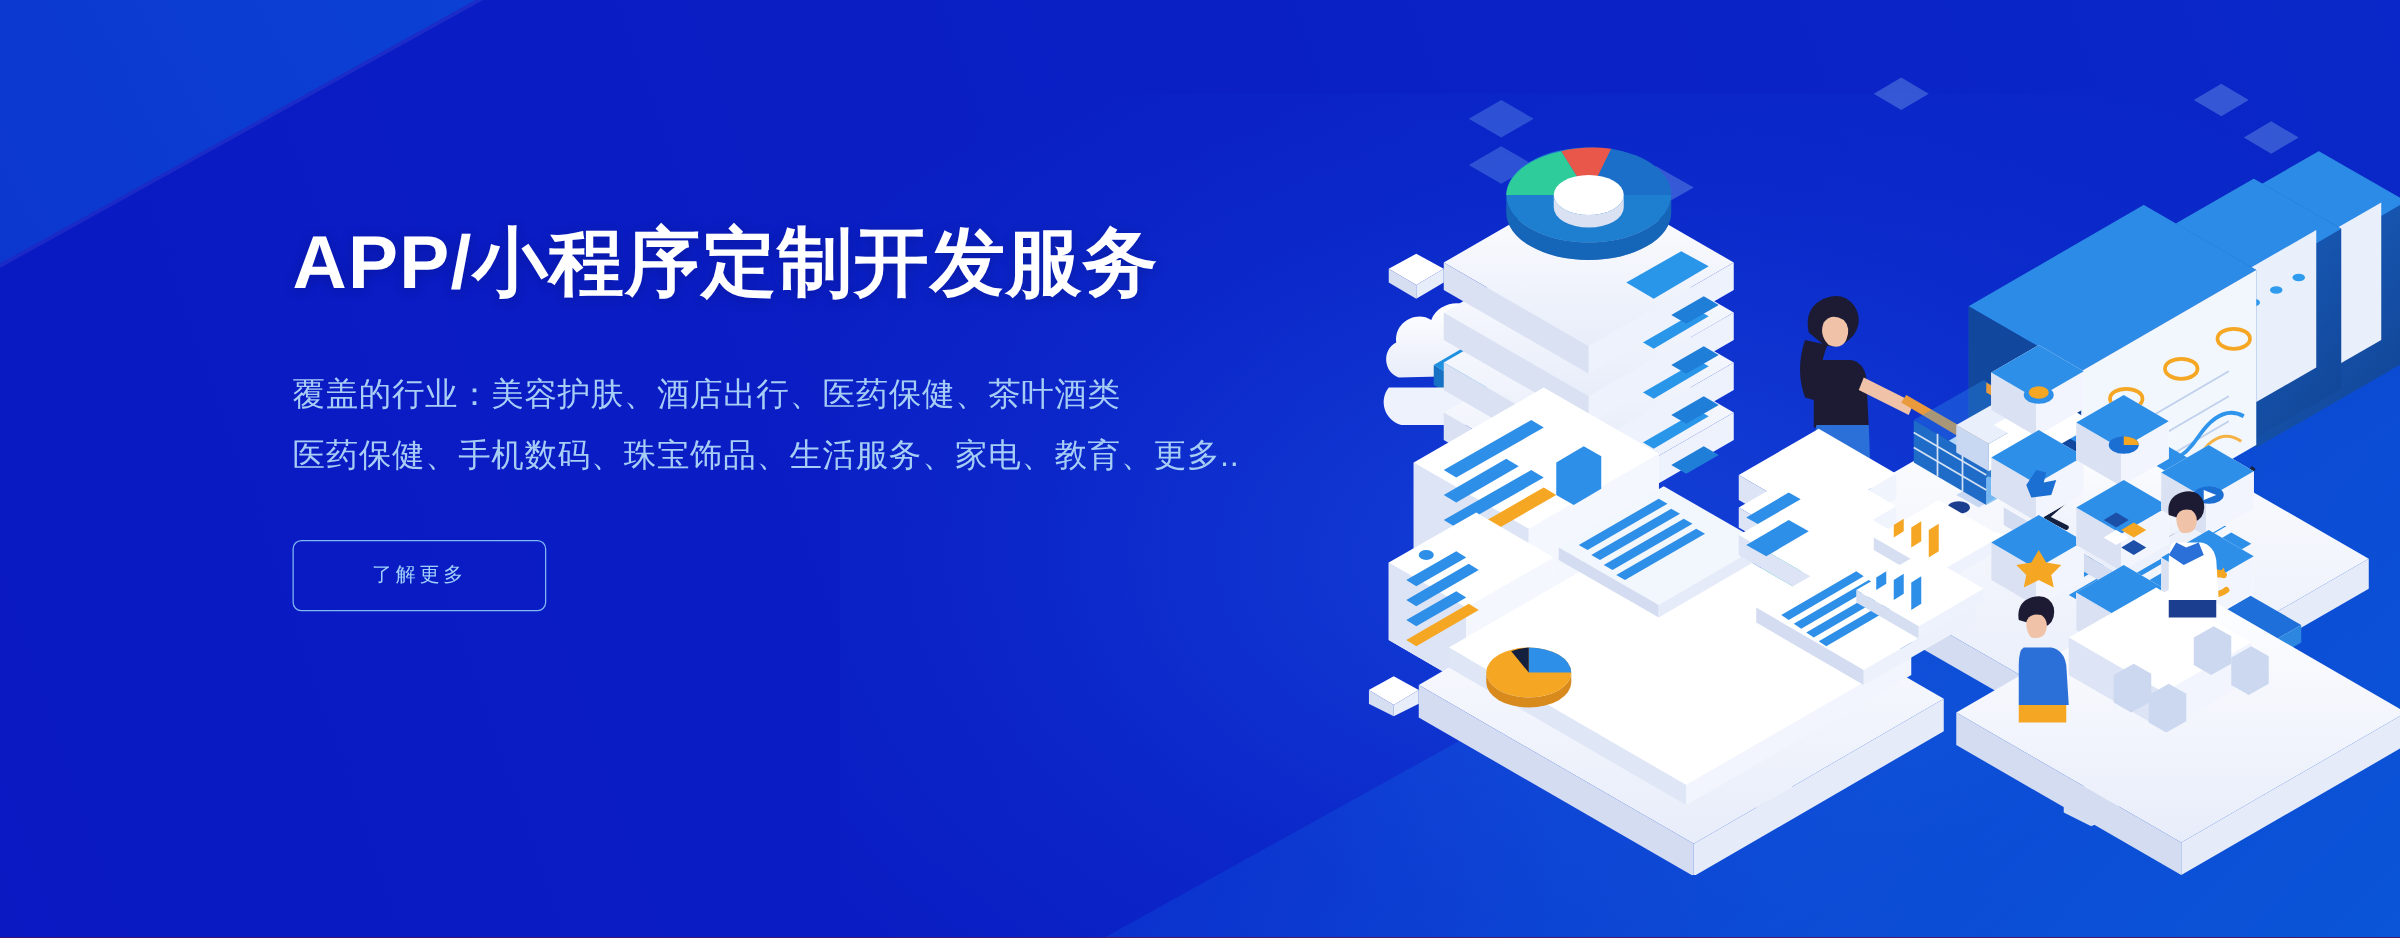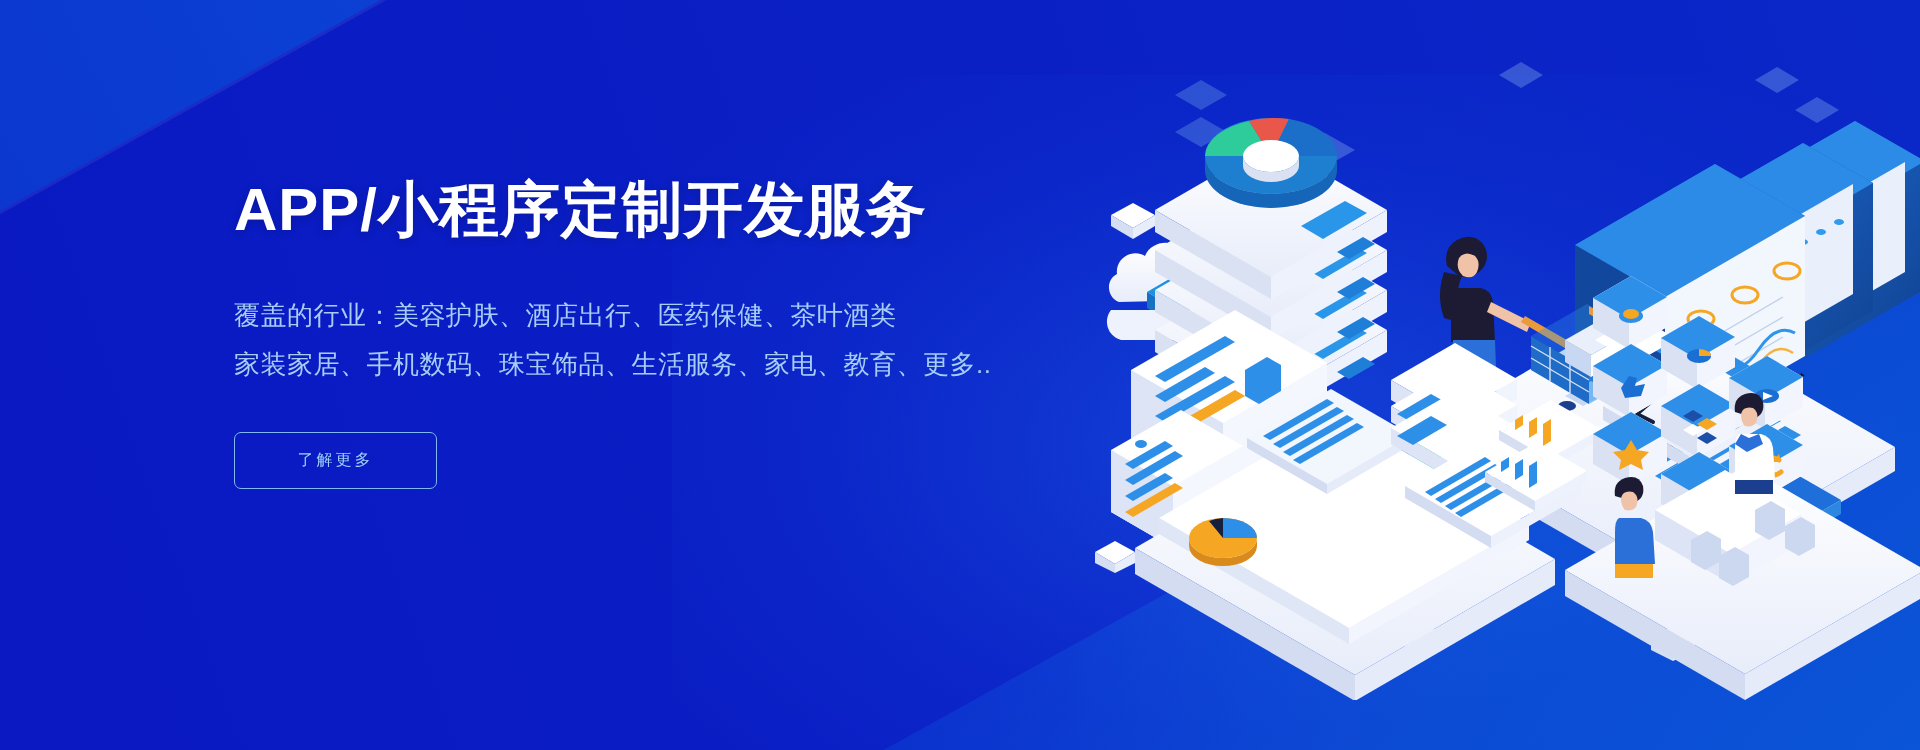--- a/index.html
+++ b/index.html
@@ -105,21 +105,21 @@
   <div class="bg-diag-b"></div>
   <div class="bg-diag-c"></div>
   <div class="bg-diag-edge"></div>
   <div class="bg-glow"></div>
 
   <div class="copy">
     <div class="headline">APP/小程序定制开发服务</div>
 
     <div class="sub">
       <div class="sub-line">覆盖的行业：美容护肤、酒店出行、医药保健、茶叶酒类</div>
-      <div class="sub-line">家装家居、手机数码、珠宝饰品、生活服务、家电、教育、更多..</div>
+      <div class="sub-line">医药保健、手机数码、珠宝饰品、生活服务、家电、教育、更多..</div>
     </div>
 
     <div class="cta">了解更多</div>
   </div>
 
   <div class="art">
   <svg viewBox="0 0 825 660" xmlns="http://www.w3.org/2000/svg">
     <defs>
       <linearGradient id="gW" x1="0" y1="0" x2="0" y2="1">
         <stop offset="0" stop-color="#FFFFFF"></stop>

